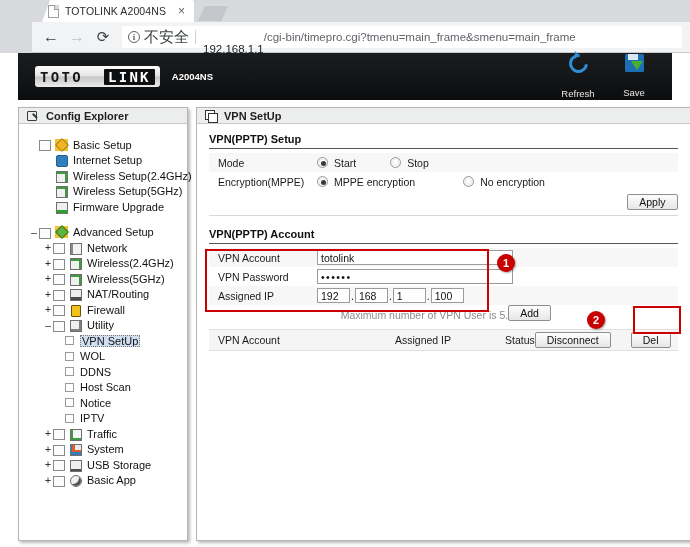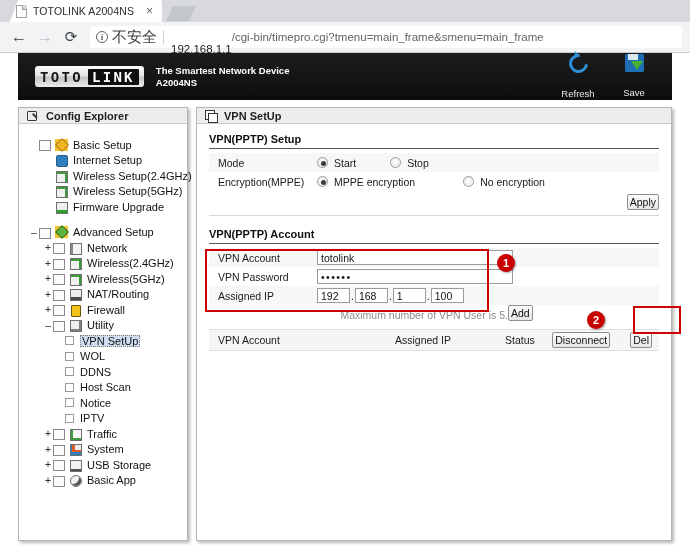--- a/index.html
+++ b/index.html
@@ -5,21 +5,21 @@
   * { box-sizing: border-box; }
   html, body {
     margin: 0; padding: 0;
     width: 690px; height: 547px;
     background: #ffffff;
     font-family: "Liberation Sans", sans-serif;
     overflow: hidden;
   }
 
   
-  .browser { width: 690px; background: #d7d9dc; }
+  .browser { width: 690px; background: #d7d9dc; padding-left: 32px; }
   .tabstrip {
     height: 22px; background: #d7d9dc;
     position: relative; display: flex; align-items: flex-end;
   }
   .tab {
     margin-left: 10px;
     height: 22px; width: 152px;
     background: #ffffff;
     border-top-left-radius: 2px; border-top-right-radius: 2px;
     display: flex; align-items: center;
@@ -92,20 +92,21 @@
     height: 47px; margin: 0 18px;
     background: linear-gradient(180deg,#1b1c1e 0%, #141517 55%, #0b0c0d 100%);
     display: flex; align-items: center; position: relative;
   }
   .logo {
     margin-left: 17px;
     display: flex; align-items: center;
     background: linear-gradient(180deg,#fdfdfd 0%,#e3e3e3 48%,#c5c5c5 52%,#ededed 100%);
     border-radius: 3px; padding: 2px 5px;
     height: 21px;
+    gap: 16px;
   }
   .logo-toto {
     font-family: "DejaVu Sans Mono", monospace;
     font-weight: bold; font-size: 14px; letter-spacing: 2.3px;
     color: #16181a;
   }
   .logo-link {
     font-family: "DejaVu Sans Mono", monospace;
     font-weight: bold; font-size: 14px; letter-spacing: 2.3px;
     color: #ffffff; background: #0e0f10;
@@ -309,21 +310,21 @@
   }
   .radio.on::after {
     content: ""; position: absolute; left: 2.5px; top: 2.5px;
     width: 5px; height: 5px; background: #3b3b3b; border-radius: 50%;
   }
   .radio-txt { font-size: 10.5px; margin-right: 28px; }
   .gap-42 { margin-right: 42px; }
 
   .btnrow { height: 22px; display: flex; justify-content: flex-end; align-items: center; }
   .btn {
-    font-size: 10.5px; color: #111; padding: 1px 2px;
+    font-size: 10.5px; color: #111; padding: 1px 11px;
     background: linear-gradient(180deg,#fdfdfd,#e6e6e6);
     border: 1px solid #8e8e8e; border-radius: 2px;
     font-family: "Liberation Sans", sans-serif;
   }
   .divider { height: 1px; background: #d8d8d8; margin: 2px 0 0 0; }
 
   .inp {
     font-size: 10.5px; color: #111; border: 1px solid #9b9b9b;
     background: #fff; height: 15px; padding: 0 3px;
     font-family: "Liberation Sans", sans-serif;
@@ -384,21 +385,20 @@
 </div>
 
 <div class="page">
 
   <div class="rheader">
     <div class="logo">
       <span class="logo-toto">TOTO</span>
       <span class="logo-link">LINK</span>
     </div>
     <div class="tagline">
-      <div class="tag1">The Smartest Network Device</div>
       <div class="tag2">A2004NS</div>
     </div>
     <div class="hdr-actions">
       <div class="hact">
         <div class="ico-refresh"></div>
         <div class="hact-label">Refresh</div>
       </div>
       <div class="hact">
         <div class="ico-save"></div>
         <div class="hact-label">Save</div>

